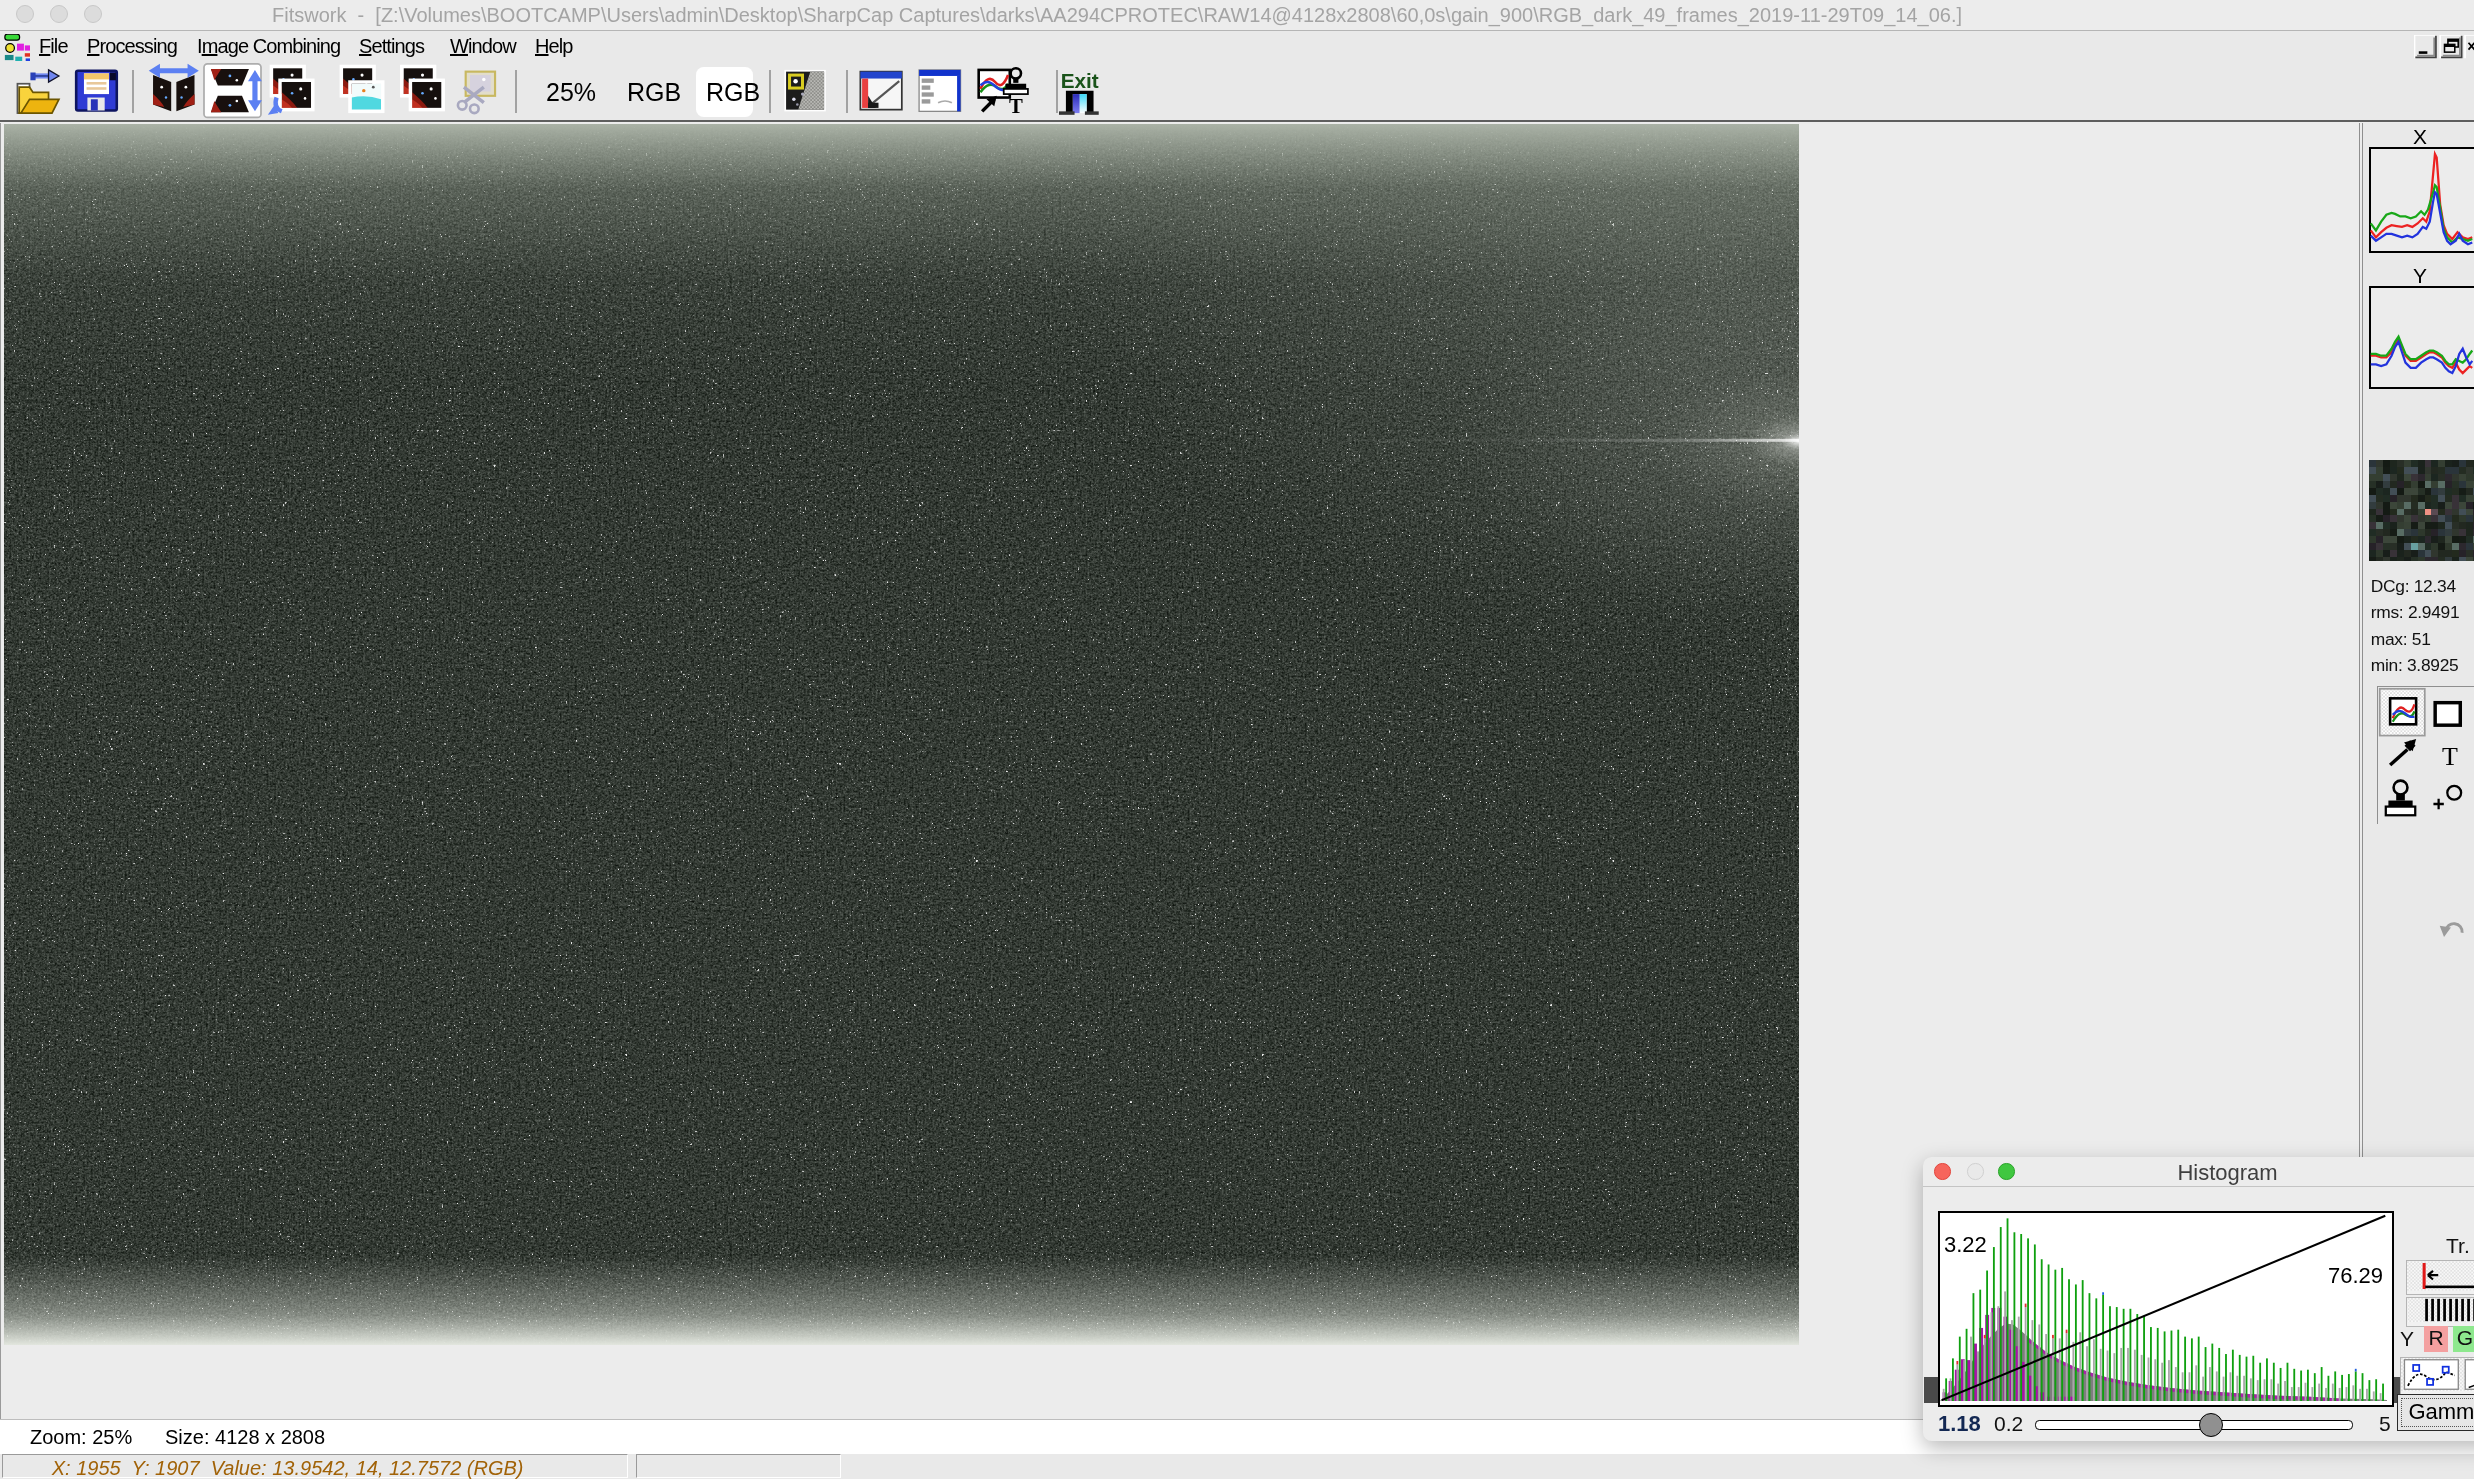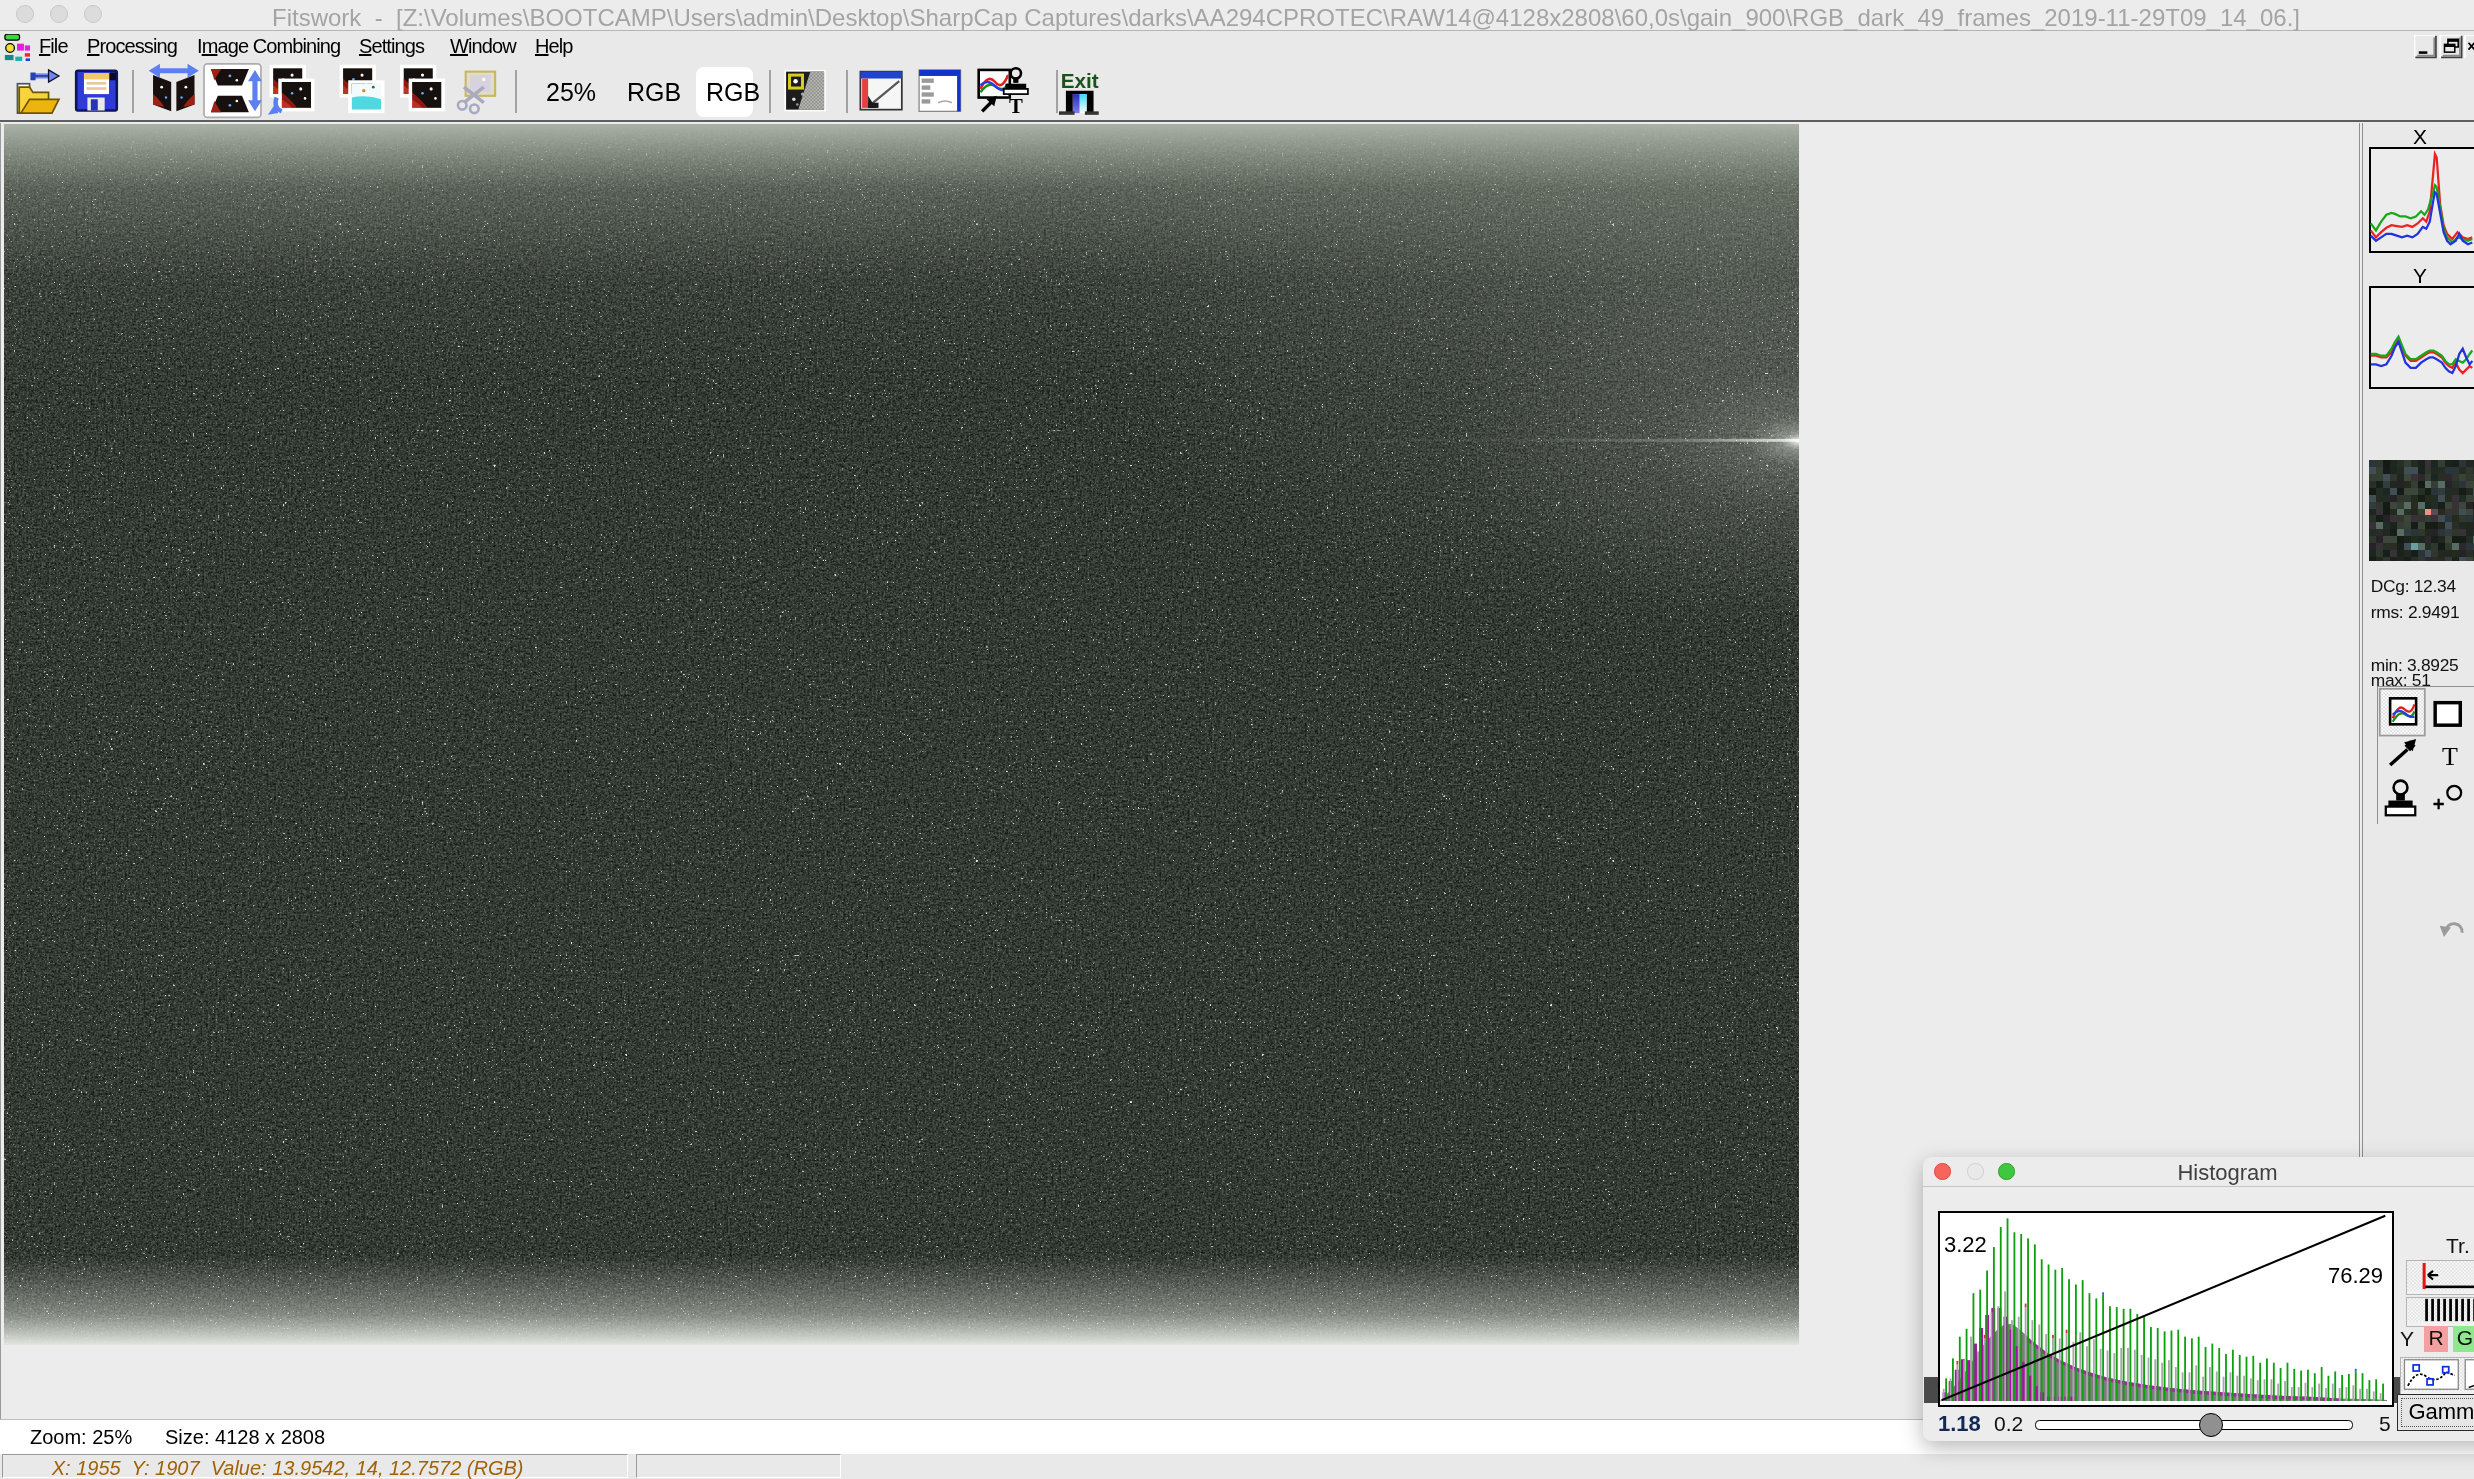--- a/index.html
+++ b/index.html
@@ -1,21 +1,21 @@
 <!DOCTYPE html>
 <html style="font-size:14px"><head>
 <meta charset="utf-8">
 <style>
   html,body{margin:0;padding:0;width:2475px;height:1480px;overflow:hidden;background:#ececec;
     font-family:"Liberation Sans", sans-serif;}
   .abs{position:absolute;}
   
   #titlebar{position:absolute;left:0;top:0;width:2475px;height:30px;background:#ececec;border-bottom:1.7px solid #b5b5b5;}
   .tl{position:absolute;top:5.2px;width:18px;height:18px;border-radius:50%;background:#dcdcdc;border:0.9px solid #c8c8c8;box-sizing:border-box;}
-  #title-text{position:absolute;left:272px;top:4.3px;font-size:24px;color:#a4a4a4;white-space:nowrap;letter-spacing:0px;}
+  #title-text{position:absolute;left:272px;top:4.3px;font-size:20px;color:#a4a4a4;white-space:nowrap;letter-spacing:0px;}
   
   #menubar{position:absolute;left:0;top:31px;width:2475px;height:32px;background:#e9e9e9;}
   .menuitem{position:absolute;top:4.3px;font-size:20px;color:#000;letter-spacing:-0.9px;white-space:nowrap;}
   
   #toolbar{position:absolute;left:0;top:63px;width:2475px;height:57px;background:#e9e9e9;border-bottom:2.6px solid #5e5e5e;}
   .tsep{position:absolute;top:7px;height:43px;width:1.7px;background:#a2a2a2;}
   .tbtxt{position:absolute;font-size:25px;color:#000;top:15px;}
   
   #client{position:absolute;left:0px;top:123px;width:2360px;height:1296px;background:#ececec;border-left:1.7px solid #9a9a9a;border-right:1.7px solid #8f8f8f;box-sizing:border-box;}
   #darkimg{position:absolute;left:3.5px;top:124px;width:1795px;height:1221px;}
@@ -590,21 +590,21 @@
         <rect x="96" y="112" width="8" height="8" fill="rgb(26, 34, 28)"></rect>
         <rect x="104" y="112" width="8" height="8" fill="rgb(66, 78, 86)"></rect>
         <rect x="112" y="112" width="8" height="8" fill="rgb(60, 70, 58)"></rect>
         <rect x="120" y="112" width="8" height="8" fill="rgb(40, 46, 38)"></rect>
         <rect x="64" y="56" width="8" height="8" fill="#f09184"></rect>
         <rect x="72" y="56" width="8" height="8" fill="#5a4a52"></rect>
         <rect x="48" y="96" width="8" height="8" fill="#68a0a0"></rect>
       </svg></div>
   <div class="statline" style="top:453px;">DCg: 12.34</div>
   <div class="statline" style="top:479px;">rms: 2.9491</div>
-  <div class="statline" style="top:506px;margin-top:41px;">max: 51</div>
+  <div class="statline" style="top:506px;">max: 51</div>
   <div class="statline" style="top:532px;">min: 3.8925</div>
   <div class="abs" id="toolgroup" style="left:14px;top:563px;width:97px;height:137px;border-top:1.7px solid #8f8f8f;border-left:1.7px solid #8f8f8f;">
     <svg width="97" height="137" xmlns="http://www.w3.org/2000/svg" viewBox="0 0 112 158">
       <defs>
         <pattern id="dither" width="4" height="4" patternUnits="userSpaceOnUse">
           <rect width="4" height="4" fill="#ffffff"></rect>
           <rect width="2" height="2" fill="#dedede"></rect>
             <rect x="2" y="2" width="2" height="2" fill="#dedede"></rect>
         </pattern>
       </defs>

